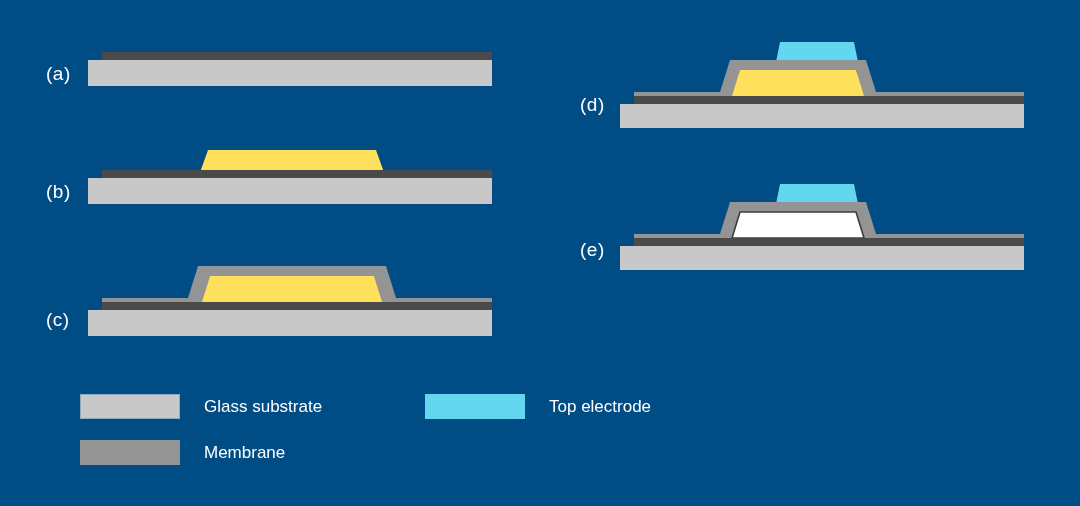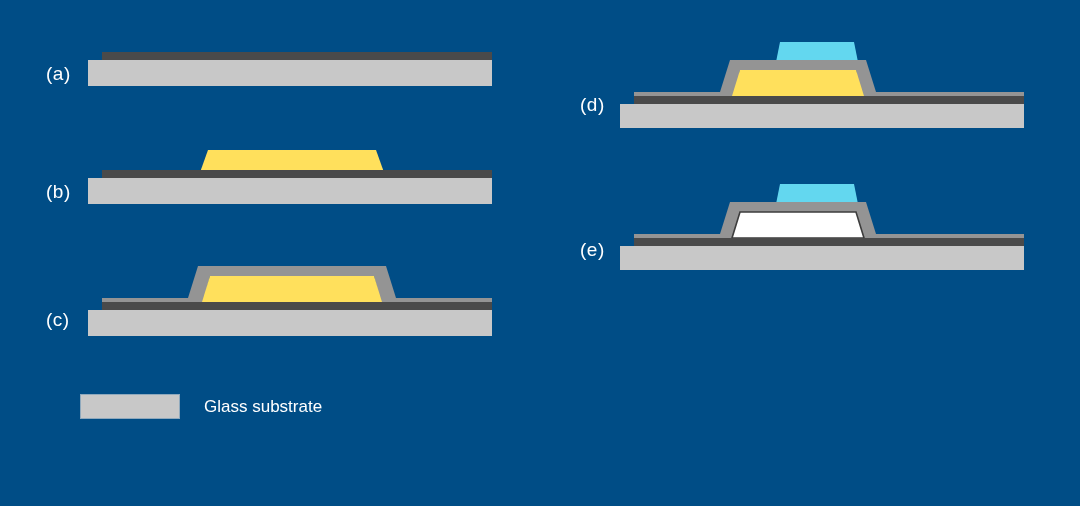--- a/index.html
+++ b/index.html
@@ -122,18 +122,26 @@
 
   <div class="legend">
 
     <div class="legend-item">
       <div class="swatch" style="background:#c8c8c8; border:1px solid #8fa9bd;"></div>
       <div class="legend-text">Glass substrate</div>
     </div>
 
 
 
+    <div class="legend-item">
+      <div class="swatch" style="background:#949494;"></div>
+      <div class="legend-text">Membrane</div>
+    </div>
 
+    <div class="legend-item">
+      <div class="swatch" style="background:#63d7ef;"></div>
+      <div class="legend-text">Top electrode</div>
+    </div>
 
 
   </div>
 
 </div>
 
 </body></html>

